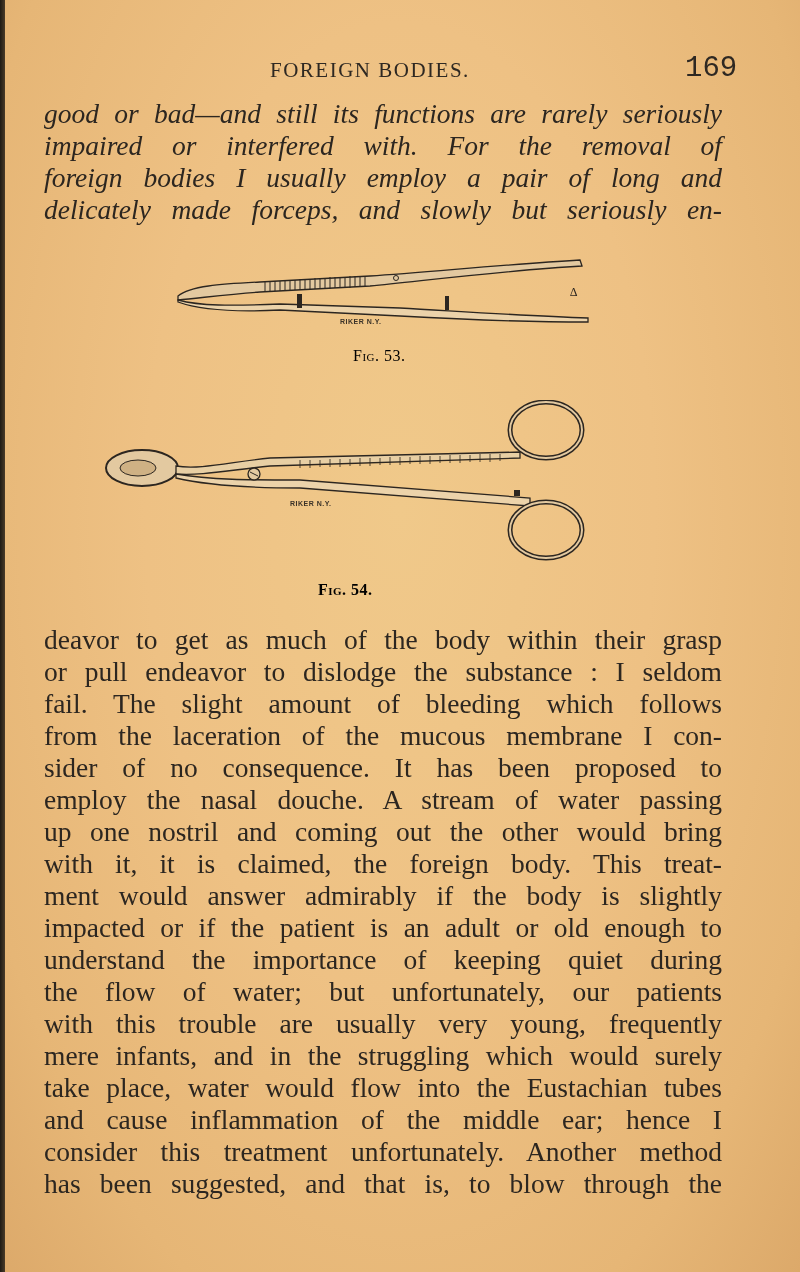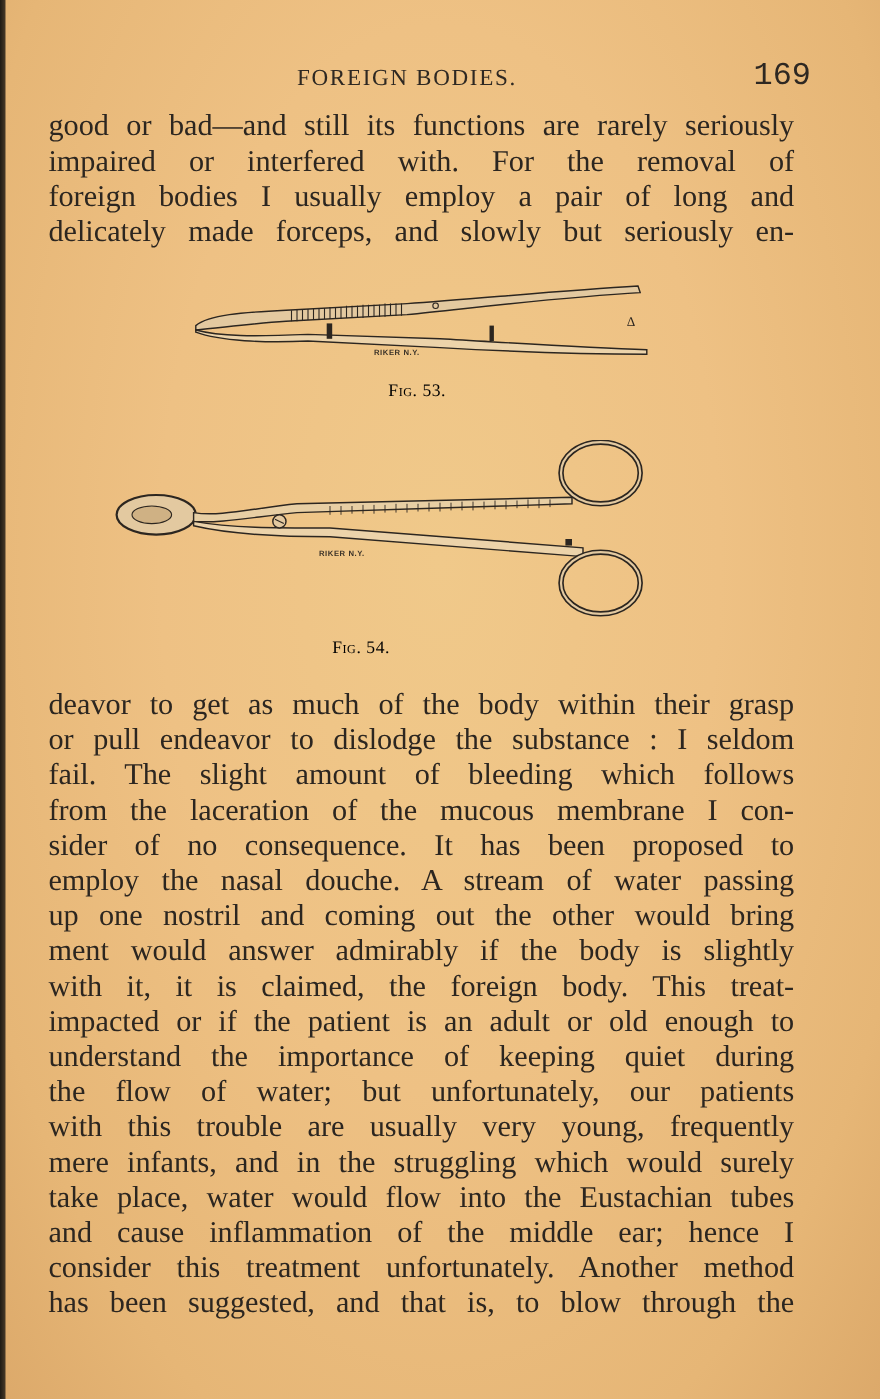--- a/index.html
+++ b/index.html
@@ -27,21 +27,21 @@
   }
   .text-block {
     position:absolute; left:44px; width:678px;
     font-family:"Liberation Serif", serif; font-size:27.5px; line-height:32px;
     color:#2c2620;
   }
   .line {
     display:block; text-align:justify; text-align-last:justify; white-space:nowrap;
     height:32px;
   }
-  .para1 { top:98px; }
+  .para1 { top:98px;font-style:italic; }
   .para2 { top:624px; }
   .fig {
     position:absolute;
   }
   .fig-caption {
     position:absolute; font-family:"Liberation Serif", serif; font-size:16px; color:#000000;
     font-variant: small-caps; letter-spacing:0.5px;
   }
   .maker {
     position:absolute; font-family:"Liberation Sans", sans-serif; font-size:7px; font-weight:bold;
@@ -142,32 +142,32 @@
     <line x1="150" y1="72" x2="158" y2="76" stroke="#2c2620" stroke-width="1"></line>
 
     <ellipse cx="446" cy="30" rx="36" ry="28" fill="none" stroke="#2c2620" stroke-width="5"></ellipse>
     <ellipse cx="446" cy="30" rx="36" ry="28" fill="none" stroke="#e3c9a0" stroke-width="2"></ellipse>
     <ellipse cx="446" cy="130" rx="36" ry="28" fill="none" stroke="#2c2620" stroke-width="5"></ellipse>
     <ellipse cx="446" cy="130" rx="36" ry="28" fill="none" stroke="#e3c9a0" stroke-width="2"></ellipse>
     <rect x="414" y="90" width="6" height="6" fill="#2c2620"></rect>
   </svg>
   <span class="maker" style="left:190px; top:100px;">RIKER N.Y.</span>
 </div>
-<span class="fig-caption" style="left:302px; top:581px;">Fig. 54.</span>
+<span class="fig-caption" style="left:318px; top:581px;font-weight:bold;">Fig. 54.</span>
 
 <div class="text-block para2">
   <span class="line">deavor to get as much of the body within their grasp</span>
   <span class="line">or pull endeavor to dislodge the substance : I seldom</span>
   <span class="line">fail.  The slight amount of bleeding which follows</span>
   <span class="line">from the laceration of the mucous membrane I con-</span>
   <span class="line">sider of no consequence.  It has been proposed to</span>
   <span class="line">employ the nasal douche.  A stream of water passing</span>
   <span class="line">up one nostril and coming out the other would bring</span>
+  <span class="line">with it, it is claimed, the foreign body.  This treat-</span>
   <span class="line">ment would answer admirably if the body is slightly</span>
-  <span class="line">with it, it is claimed, the foreign body.  This treat-</span>
   <span class="line">impacted or if the patient is an adult or old enough to</span>
   <span class="line">understand the importance of keeping quiet during</span>
   <span class="line">the flow of water; but unfortunately, our patients</span>
   <span class="line">with this trouble are usually very young, frequently</span>
   <span class="line">mere infants, and in the struggling which would surely</span>
   <span class="line">take place, water would flow into the Eustachian tubes</span>
   <span class="line">and cause inflammation of the middle ear; hence I</span>
   <span class="line">consider this treatment unfortunately.  Another method</span>
   <span class="line">has been suggested, and that is, to blow through the</span>
 </div>

